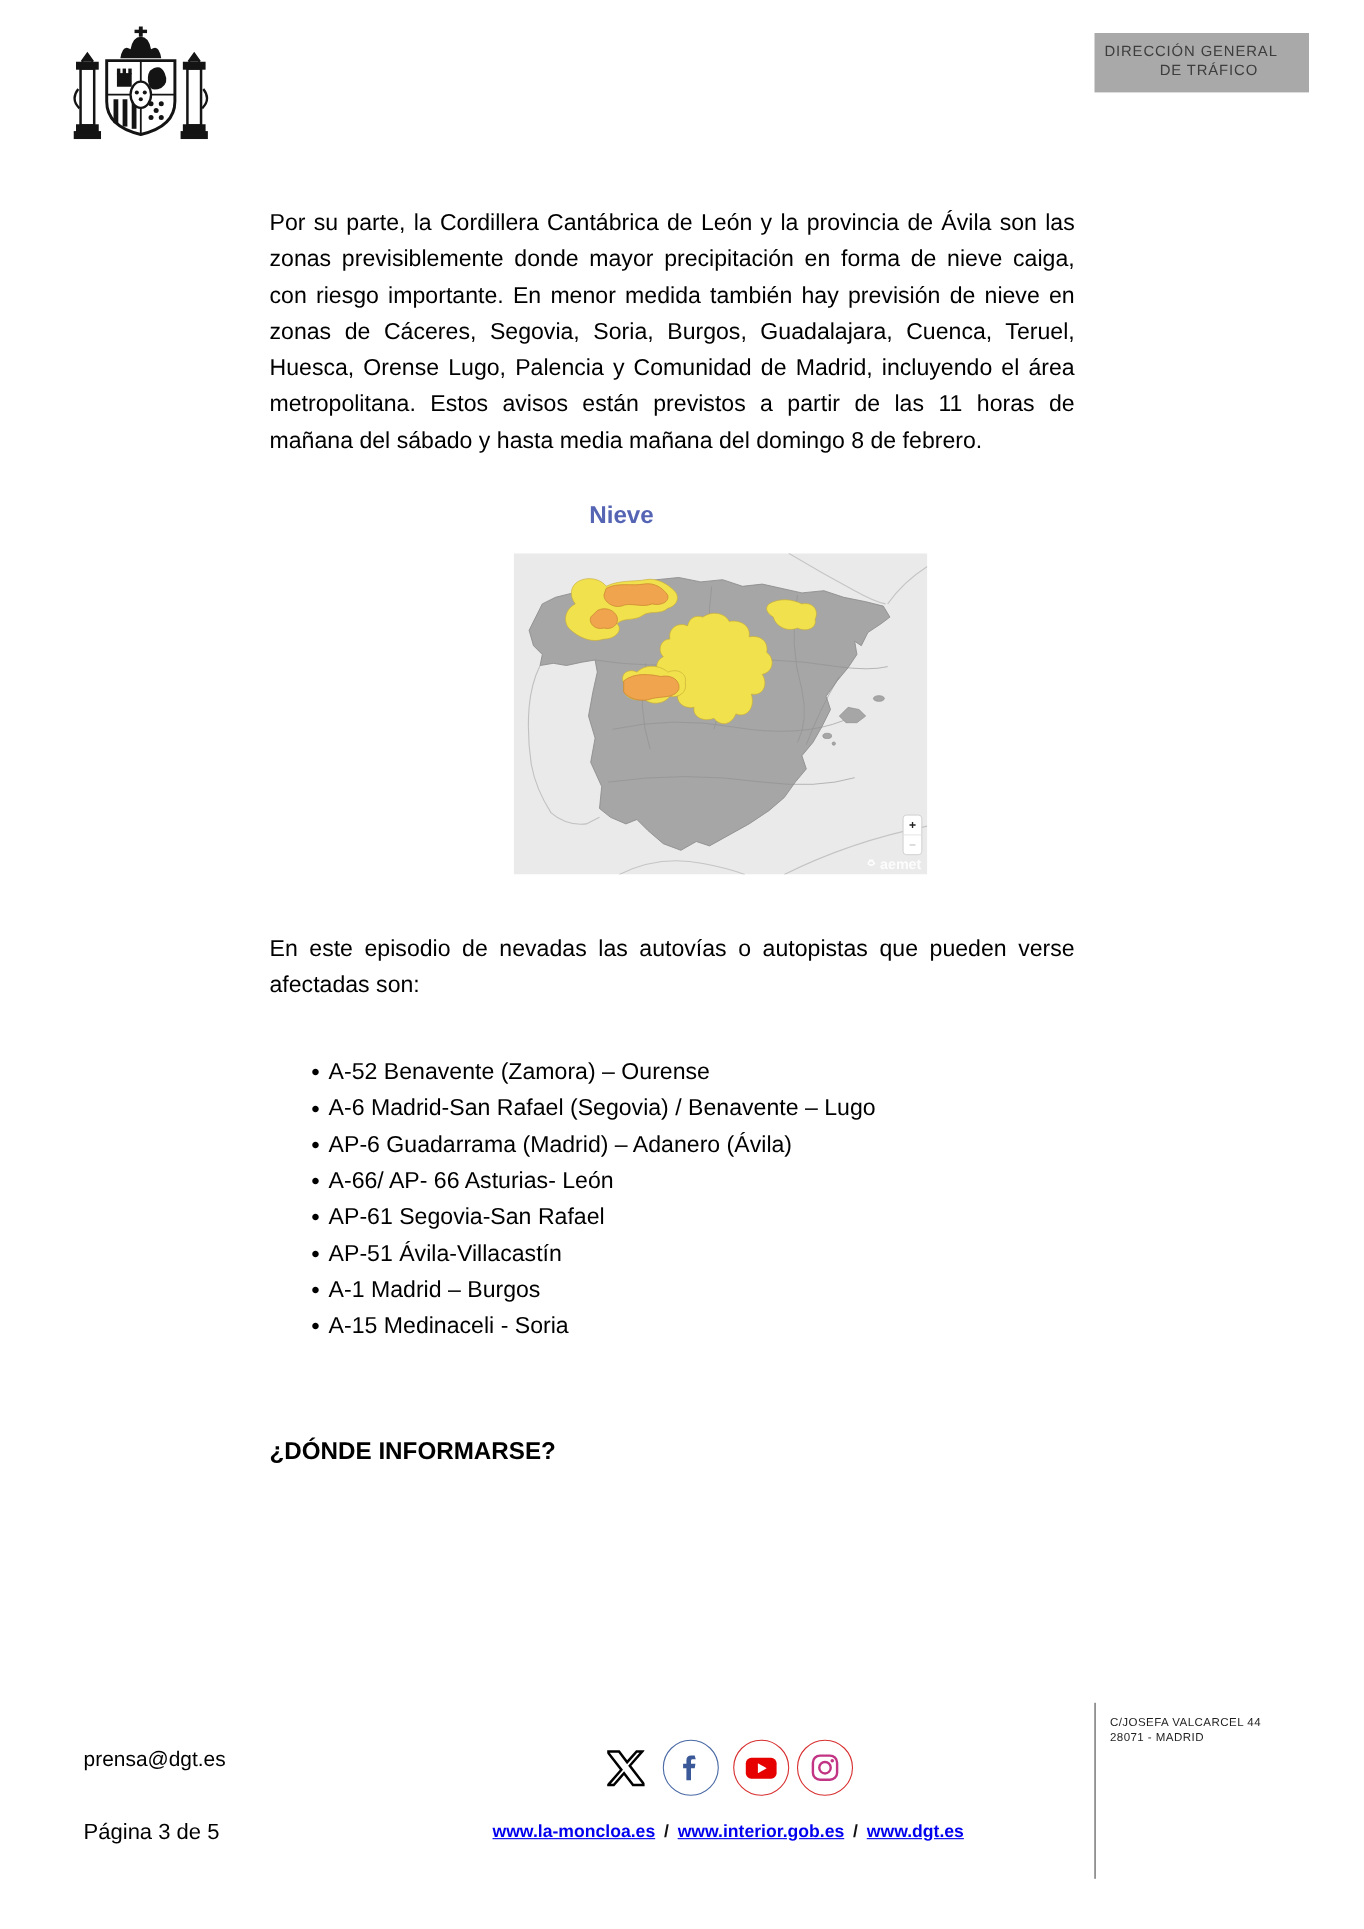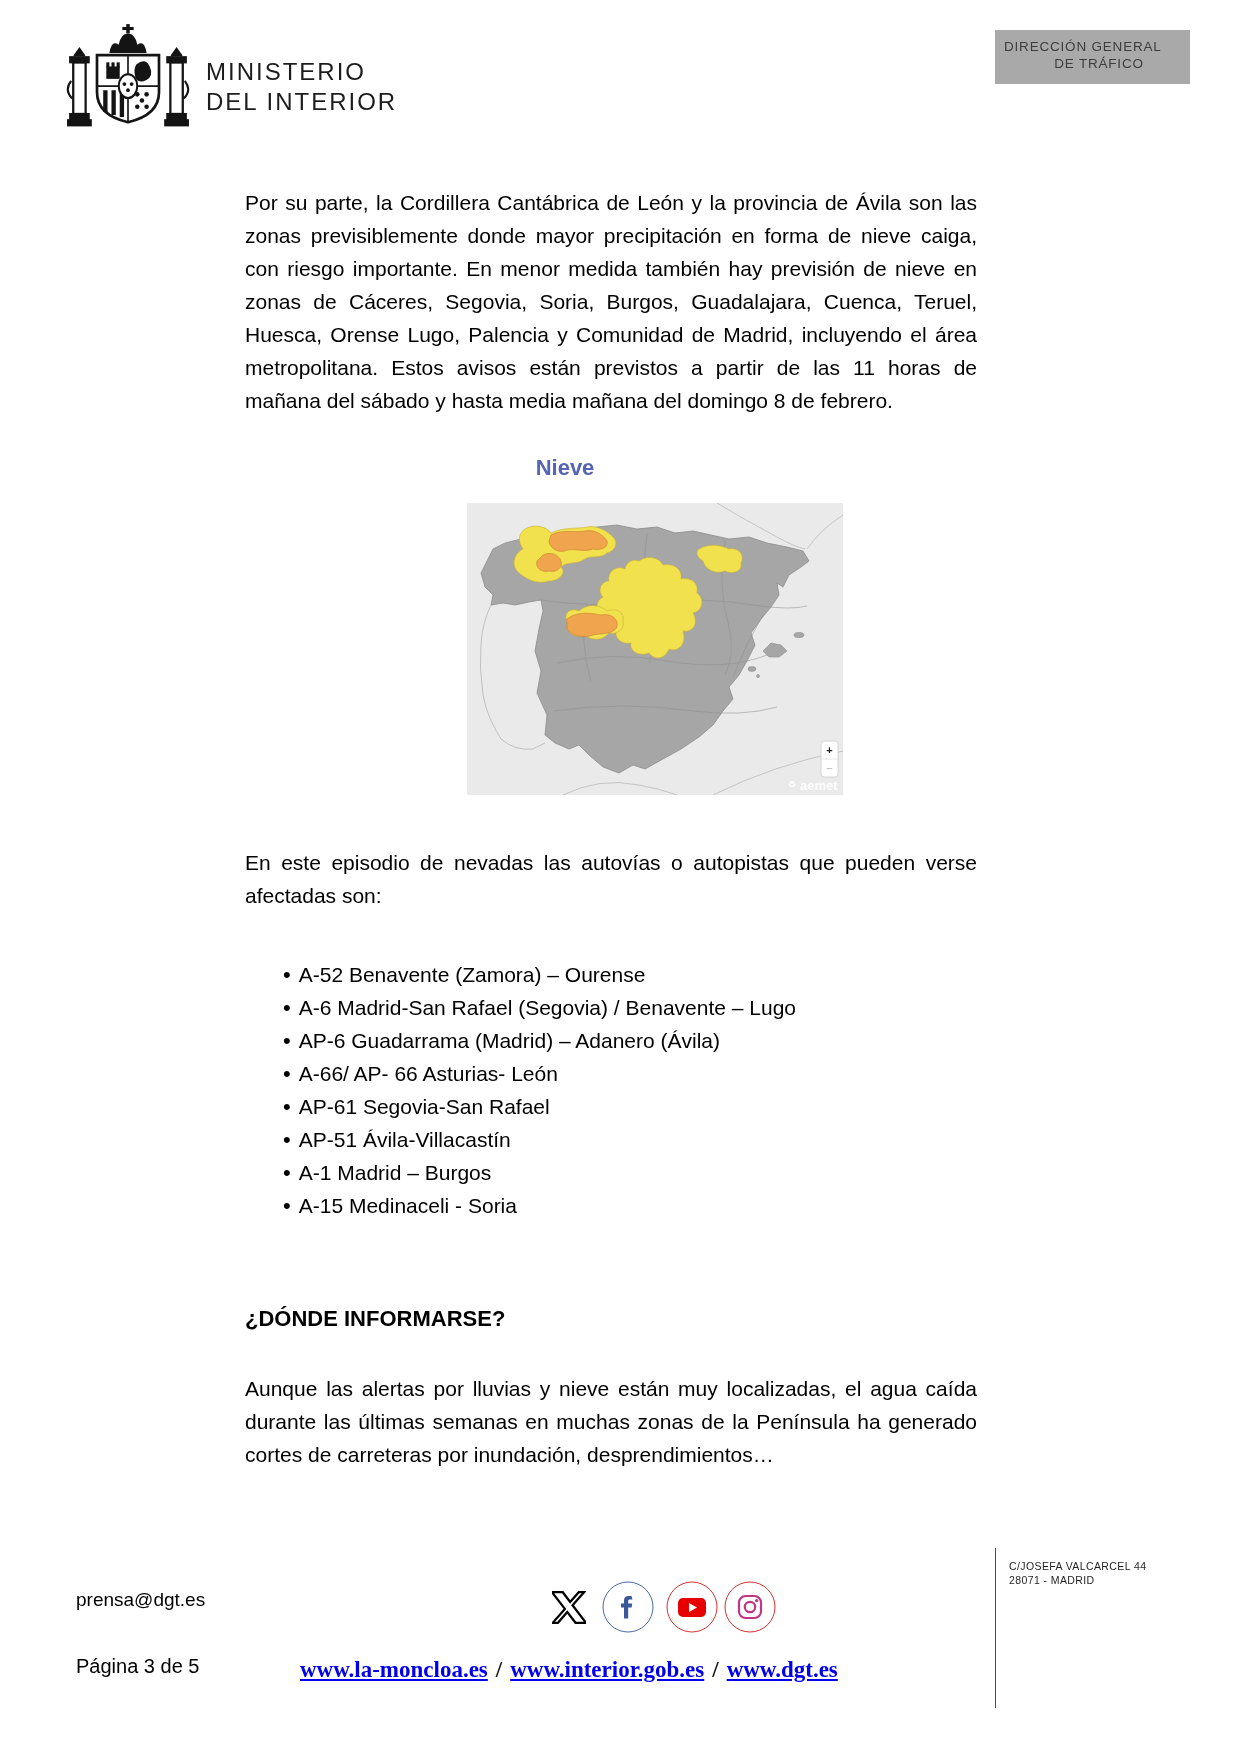--- a/index.html
+++ b/index.html
@@ -30,21 +30,21 @@
   .section-heading { position:absolute; left:245px; top:1306px; font-size:22px; font-weight:bold; color:#000; text-decoration-thickness:2px; text-underline-offset:4px; }
 
   
   .email { position:absolute; left:76px; top:1589px; font-size:19px; color:#000; }
   .page-num { position:absolute; left:76px; top:1655px; font-size:20px; color:#000; }
   .x-icon { position:absolute; left:552px; top:1590px; width:34px; height:35px; }
   .circle-icon { position:absolute; width:52px; height:52px; top:1581px; }
   .fb { left:602px; } .yt { left:666px; } .ig { left:724px; }
   .divider { position:absolute; left:995px; top:1548px; height:160px; border-left:1.5px solid #4a4a4a; }
   .address { position:absolute; left:1009px; top:1559px; font-size:10.5px; line-height:14px; letter-spacing:0.4px; color:#1f1f1f; }
-  .links { position:absolute; left:300px; top:1657px; width:724px; font-size:23px; font-weight:bold;font-family:Liberation Serif, serif; }
+  .links { position:absolute; left:300px; top:1657px; width:724px; text-align:center; font-size:16px; font-weight:bold; }
   .links a { color:#0000ee; text-decoration:underline; cursor:pointer; }
   .links .sep { color:#111; margin:0 8px; text-decoration:none; }
 </style>
 </head>
 <body>
 
 <div class="page">
 
   <svg class="crest" viewBox="0 0 120 120">
     <g stroke="#141414" fill="none" stroke-width="2">
@@ -98,24 +98,20 @@
     </g>
 
     <ellipse cx="60" cy="63" rx="9" ry="11.5" fill="#ffffff" stroke="#141414" stroke-width="2"></ellipse>
     <g fill="#141414">
       <circle cx="56.5" cy="61" r="1.8"></circle>
         <circle cx="63.5" cy="61" r="1.8"></circle>
         <circle cx="60" cy="67" r="1.8"></circle>
     </g>
   </svg>
 
-  <div class="ministry">
-    <span style="display:block">MINISTERIO</span>
-    <span style="display:block">DEL INTERIOR</span>
-  </div>
 
   <div class="dept-box">
     <span class="l1">DIRECCIÓN GENERAL</span>
     <span class="l2">DE TRÁFICO</span>
   </div>
 
   <div class="para p1">Por su parte, la Cordillera Cantábrica de León y la provincia de Ávila son las zonas previsiblemente donde mayor precipitación en forma de nieve caiga, con riesgo importante. En menor medida también hay previsión de nieve en zonas de Cáceres, Segovia, Soria, Burgos, Guadalajara, Cuenca, Teruel, Huesca, Orense Lugo, Palencia y Comunidad de Madrid, incluyendo el área metropolitana. Estos avisos están previstos a partir de las 11 horas de mañana del sábado y hasta media mañana del domingo 8 de febrero.</div>
 
   <div class="map-title">Nieve</div>
 
@@ -220,21 +216,20 @@
     <div class="bullet-item">
         <span>A-1 Madrid – Burgos</span>
       </div>
     <div class="bullet-item">
         <span>A-15 Medinaceli - Soria</span>
       </div>
   </div>
 
   <div class="section-heading">¿DÓNDE INFORMARSE?</div>
 
-  <div class="para p3">Aunque las alertas por lluvias y nieve están muy localizadas, el agua caída durante las últimas semanas en muchas zonas de la Península ha generado cortes de carreteras por inundación, desprendimientos…</div>
 
   <div class="email">prensa@dgt.es</div>
   <div class="page-num">Página 3 de 5</div>
 
   <svg class="x-icon" viewBox="0 0 24 24">
     <path fill="none" stroke="#000" stroke-width="1.6" d="M18.9 1.2h3.7l-8.1 9.2L24 22.8h-7.4l-5.8-7.6-6.6 7.6H.5l8.6-9.8L0 1.2h7.6l5.2 6.9 6.1-6.9Z"></path>
   </svg>
 
   <svg class="circle-icon fb" viewBox="0 0 52 52">
     <circle cx="26" cy="26" r="25" fill="none" stroke="#4a6aa5" stroke-width="1"></circle>

